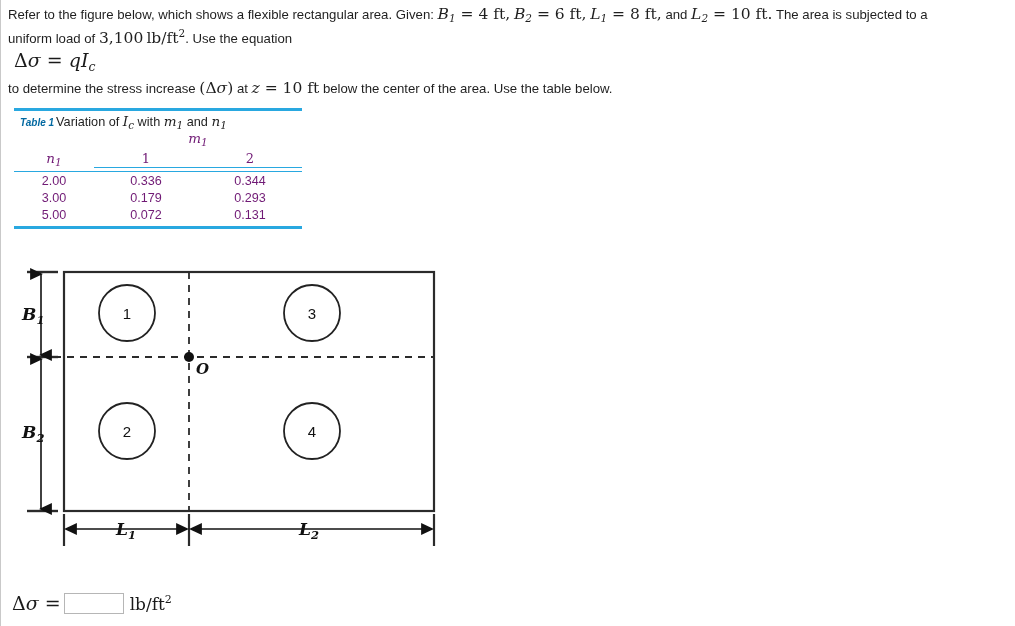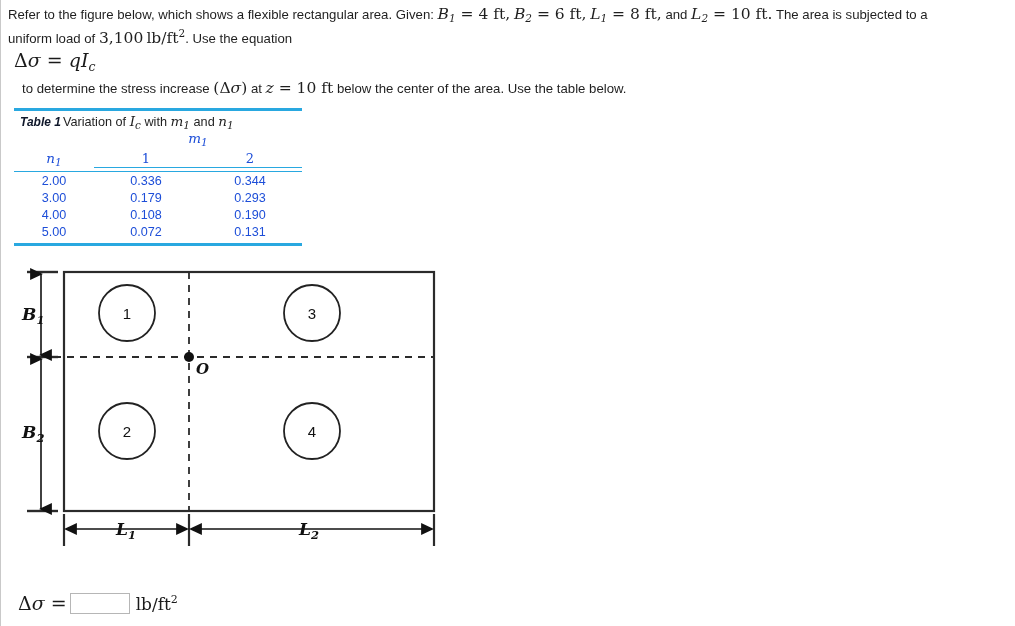--- a/index.html
+++ b/index.html
@@ -30,21 +30,21 @@
 
   
   .prose {
     font-size: 13.2px;
     line-height: 19px;
     color: #1f1f1f;
   }
   .line1 { position: absolute; left: 2px; top: 5px; width: 1004px; white-space: nowrap; }
   .line2 { position: absolute; left: 2px; top: 24px; }
   .eqline { position: absolute; left: 8px; top: 49px; }
-  .line3 { position: absolute; left: 16px; top: 79px; white-space: nowrap; }
+  .line3 { position: absolute; left: 2px; top: 79px; white-space: nowrap; }
 
   
   .mth {
     font-family: "DejaVu Serif", "Liberation Serif", serif;
     font-size: 15.5px;
   }
   .mvar {
     font-family: "DejaVu Serif", "Liberation Serif", serif;
     font-style: italic;
     font-size: 15.5px;
@@ -91,36 +91,36 @@
     background: #29a8e0;
     width: 288px;
     margin-top: 3px;
   }
   .tbl-caption {
     padding: 2px 0 0 6px;
     font-size: 12.5px;
     white-space: nowrap;
   }
   .tbl-caption .tname {
-    color: #0f172a;
+    color: #0369a1;
     font-weight: bold;
     font-style: italic;
     font-family: "Liberation Sans", sans-serif;
-    font-size: 12px;
+    font-size: 10px;
   }
   .tbl-caption .ctext {
     color: #1f1f1f;
     font-size: 12.7px;
     margin-left: 2px;
   }
   .tbl {
     border-collapse: collapse;
     width: 288px;
     font-size: 12.6px;
-    color: #1d4ed8;
+    color: #701a75;
   }
   .tbl td, .tbl th {
     padding: 0;
     font-weight: normal;
     text-align: center;
     height: 17px;
   }
   .col-n { width: 80px; }
   .col-v { width: 104px; }
   .mhead {
@@ -179,21 +179,21 @@
   
   .answer-note {
     position: absolute;
     left: 2px;
     top: 564px;
     font-size: 13.2px;
     color: #1f1f1f;
   }
   .answer-row {
     position: absolute;
-    left: 12px;
+    left: 6px;
     top: 589px;
     display: flex;
     align-items: center;
     height: 28px;
   }
   .answer-row .lhs {
     font-family: "DejaVu Serif", "Liberation Serif", serif;
     font-size: 19px;
     margin-right: 2px;
   }
@@ -277,25 +277,20 @@
       </tr>
       <tr>
         <td class="col-n">2.00</td>
         <td class="col-v">0.336</td>
         <td class="col-v">0.344</td>
       </tr>
       <tr>
         <td class="col-n">3.00</td>
         <td class="col-v">0.179</td>
         <td class="col-v">0.293</td>
-      </tr>
-      <tr>
-        <td class="col-n">4.00</td>
-        <td class="col-v">0.108</td>
-        <td class="col-v">0.190</td>
       </tr>
       <tr>
         <td class="col-n">5.00</td>
         <td class="col-v">0.072</td>
         <td class="col-v">0.131</td>
       </tr>
     </tbody>
       </table>
 
     <div class="rule-bottom"></div>

